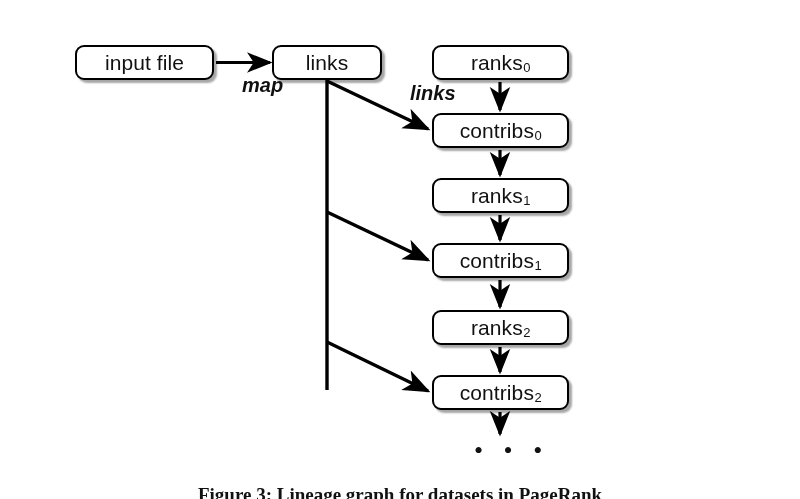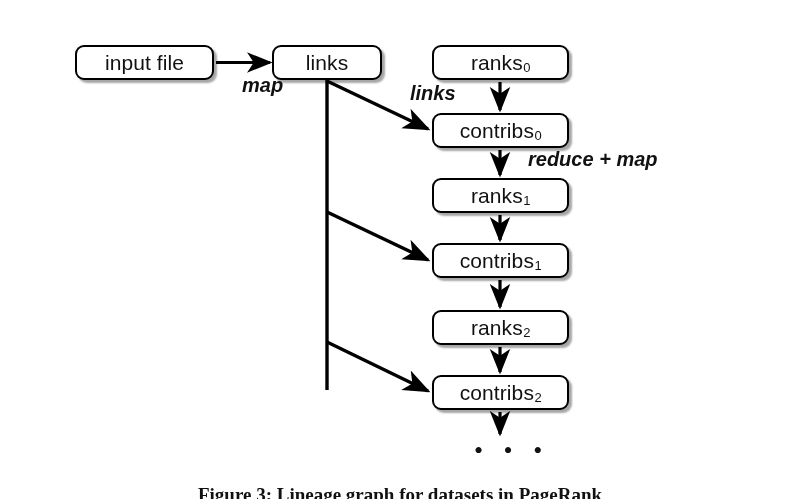--- a/index.html
+++ b/index.html
@@ -163,19 +163,18 @@
 
   <div class="node" style="left:432px; top:375px; width:137px; height:35px;">
     <span class="lbl">contribs</span>
       <sub>2</sub>
   </div>
 
   <div class="edge-label" style="left:214px; top:74px;margin-left:28px;">map</div>
 
   <div class="edge-label" style="left:410px; top:82px;">links</div>
 
-  <div class="edge-label" style="left:528px; top:148px;">reduce + map</div>
 
   <div class="dots" style="left:474px; top:438px;">• • •</div>
 
   <div class="caption">Figure 3: Lineage graph for datasets in PageRank</div>
 
 </div>
 
 </body></html>

